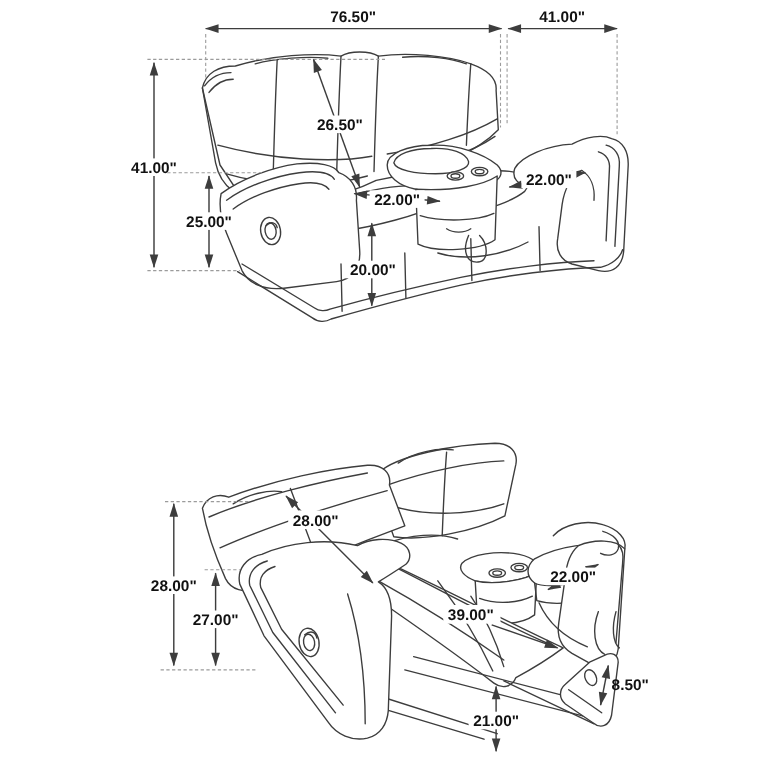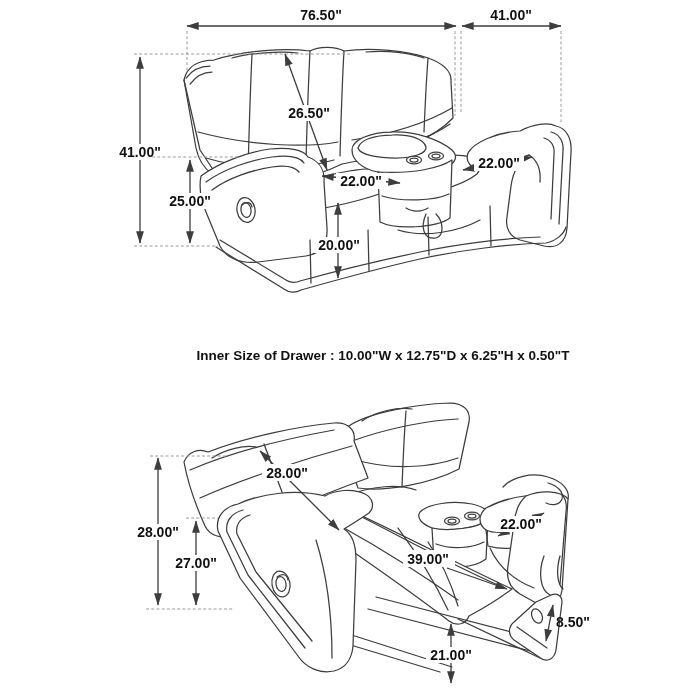--- a/index.html
+++ b/index.html
@@ -225,15 +225,14 @@
       <text class="lbl" x="556" y="627" text-anchor="start">8.50"</text>
     </g>
     <g>
       <line class="dim" x1="451" y1="624" x2="451" y2="683" marker-start="url(#arr)" marker-end="url(#arr)"></line>
       <rect class="lblbg" x="426" y="647" width="50" height="16"></rect>
       <text class="lbl" x="451" y="660" text-anchor="middle">21.00"</text>
     </g>
   </g>
 </svg>
 
-<div class="note">Inner Size of Drawer : 10.00"W x 12.75"D x 6.25"H x 0.50"T</div>
 
 </div>
 
 </body></html>

